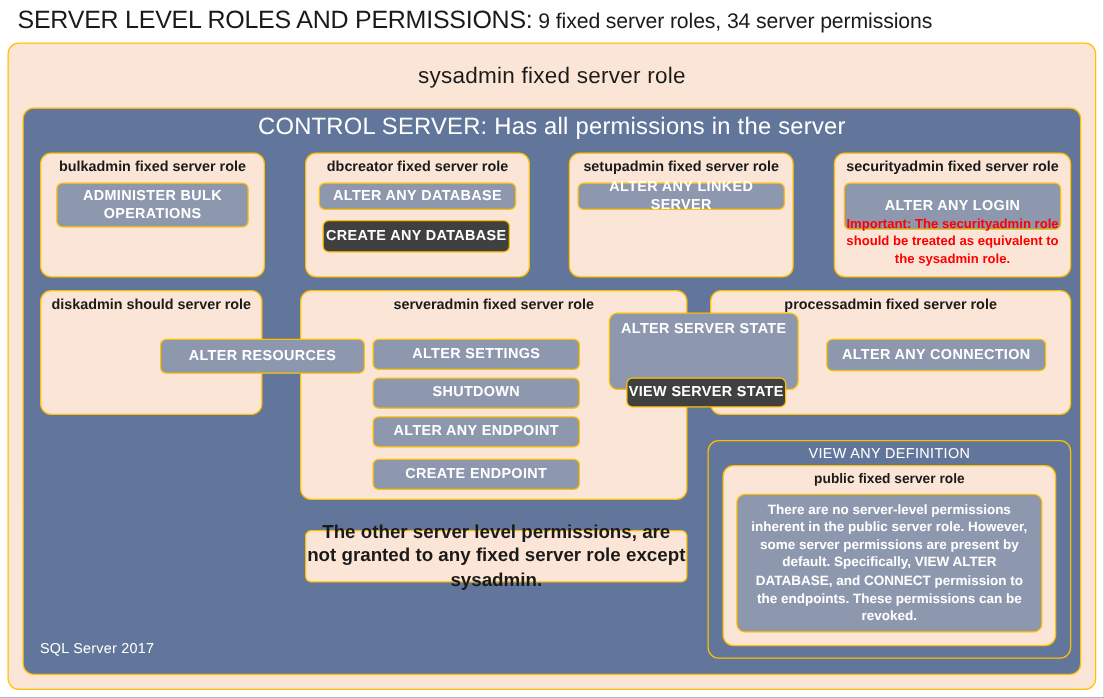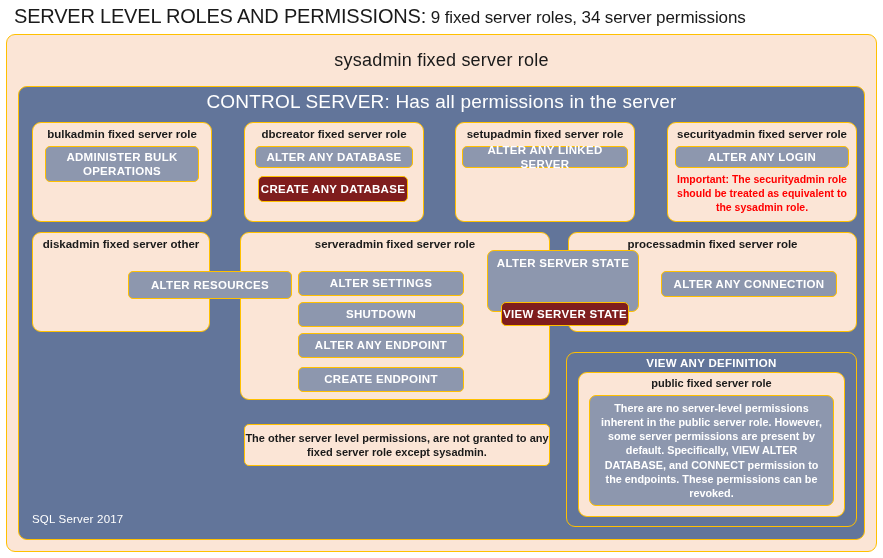--- a/index.html
+++ b/index.html
@@ -44,21 +44,21 @@
     box-sizing:border-box;
     position:absolute;
     color:#ffffff;
     font-size:11.5px;
     font-weight:bold;
     letter-spacing:0.3px;
     display:flex;align-items:center;justify-content:center;
     text-align:center;
     line-height:1.22;
   }
-  .perm.dark{ background:#7f1d1d; }
+  .perm.dark{ background:#404040; }
   .role-title{
     position:absolute;
     font-size:11.5px;
     font-weight:bold;
     color:#1a1a1a;
     text-align:center;
     white-space:nowrap;
   }
 
   
@@ -88,21 +88,21 @@
   #dbcreator-title{ left:244px; top:128px; width:180px; }
   #perm-alter-any-database{ left:255px; top:146px; width:158px; height:22px; }
   #perm-create-any-database{ left:258px; top:176px; width:150px; height:26px; }
 
   #setupadmin-box{ left:455px; top:122px; width:180px; height:100px; }
   #setupadmin-title{ left:455px; top:128px; width:180px; }
   #perm-alter-any-linked-server{ left:462px; top:146px; width:166px; height:22px; }
 
   #securityadmin-box{ left:667px; top:122px; width:190px; height:100px; }
   #securityadmin-title{ left:667px; top:128px; width:190px; }
-  #perm-alter-any-login{ left:675px; top:146px; width:174px; height:22px; }
+  #perm-alter-any-login{ left:675px; top:146px; width:174px; height:38px; }
   #securityadmin-note{
     position:absolute;left:668px;top:172px;width:188px;
     color:#ff0000;font-size:10.5px;font-weight:bold;
     text-align:center;line-height:1.34;
   }
 
   
   #diskadmin-box{ left:32px; top:232px; width:178px; height:100px; }
   #diskadmin-title{ left:32px; top:238px; width:178px; }
   #perm-alter-resources{ left:128px; top:271px; width:164px; height:28px; z-index:6; }
@@ -124,29 +124,29 @@
     border-radius:7px;
   }
   #perm-view-server-state{ left:501px; top:302px; width:128px; height:24px; z-index:8; }
 
   
   #other-perms-note{
     position:absolute;left:244px;top:424px;width:306px;height:42px;
     background:#fbe5d6;border:1.6px solid #ffc000;border-radius:5px;
     box-sizing:border-box;
     display:flex;align-items:center;justify-content:center;
-    text-align:center;font-size:11px;font-weight:bold;color:#1a1a1a;
+    text-align:center;font-size:15px;font-weight:bold;color:#1a1a1a;
     line-height:1.3;
   }
 
   
   #view-any-definition-box{ left:566px; top:352px; width:291px; height:175px; }
   #view-any-definition-label{
     position:absolute;left:566px;top:357px;width:291px;
-    text-align:center;color:#ffffff;font-size:11.5px;font-weight:bold;
+    text-align:center;color:#ffffff;font-size:11.5px;font-weight:normal;
     letter-spacing:0.3px;
   }
   #public-role-box{ left:578px; top:372px; width:267px; height:145px; }
   #public-role-title{ left:578px; top:377px; width:267px; font-size:11px; }
   #public-role-note{
     position:absolute;left:589px;top:395px;width:245px;height:111px;
     background:#8d97ae;border:1.6px solid #ffc000;border-radius:7px;
     box-sizing:border-box;
     display:flex;align-items:center;justify-content:center;
     padding:20px 7px;
@@ -180,21 +180,21 @@
 <div class="peach" id="setupadmin-box"></div>
 <div class="role-title" id="setupadmin-title">setupadmin fixed server role</div>
 <div class="perm" id="perm-alter-any-linked-server">ALTER ANY LINKED SERVER</div>
 
 <div class="peach" id="securityadmin-box"></div>
 <div class="role-title" id="securityadmin-title">securityadmin fixed server role</div>
 <div class="perm" id="perm-alter-any-login">ALTER ANY LOGIN</div>
 <div id="securityadmin-note">Important:  The securityadmin role should  be treated as equivalent to the  sysadmin role.</div>
 
 <div class="peach" id="diskadmin-box"></div>
-<div class="role-title" id="diskadmin-title">diskadmin fixed server other</div>
+<div class="role-title" id="diskadmin-title">diskadmin should server role</div>
 
 <div class="peach" id="serveradmin-box"></div>
 <div class="role-title" id="serveradmin-title">serveradmin fixed server role</div>
 
 <div class="peach" id="processadmin-box"></div>
 <div class="role-title" id="processadmin-title">processadmin fixed server role</div>
 
 <div class="perm" id="perm-alter-resources">ALTER RESOURCES</div>
 <div class="perm" id="perm-alter-settings">ALTER SETTINGS</div>
 <div class="perm" id="perm-shutdown">SHUTDOWN</div>

